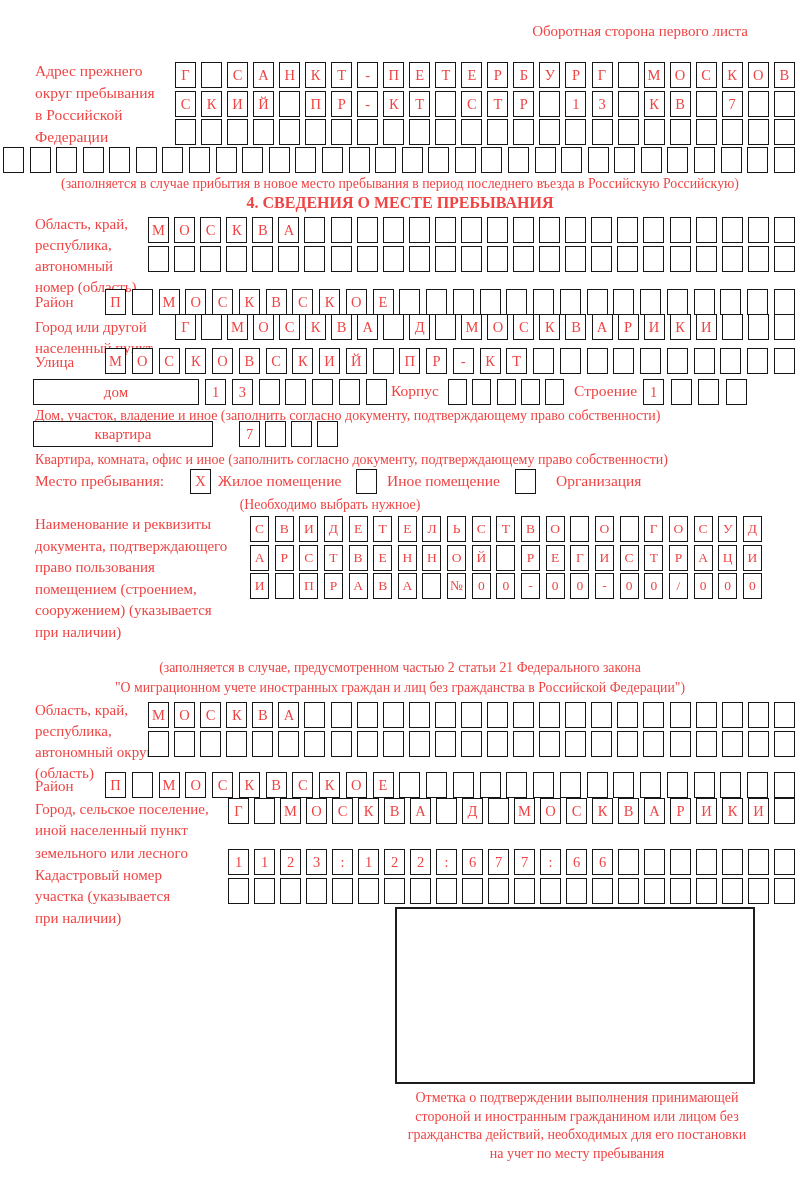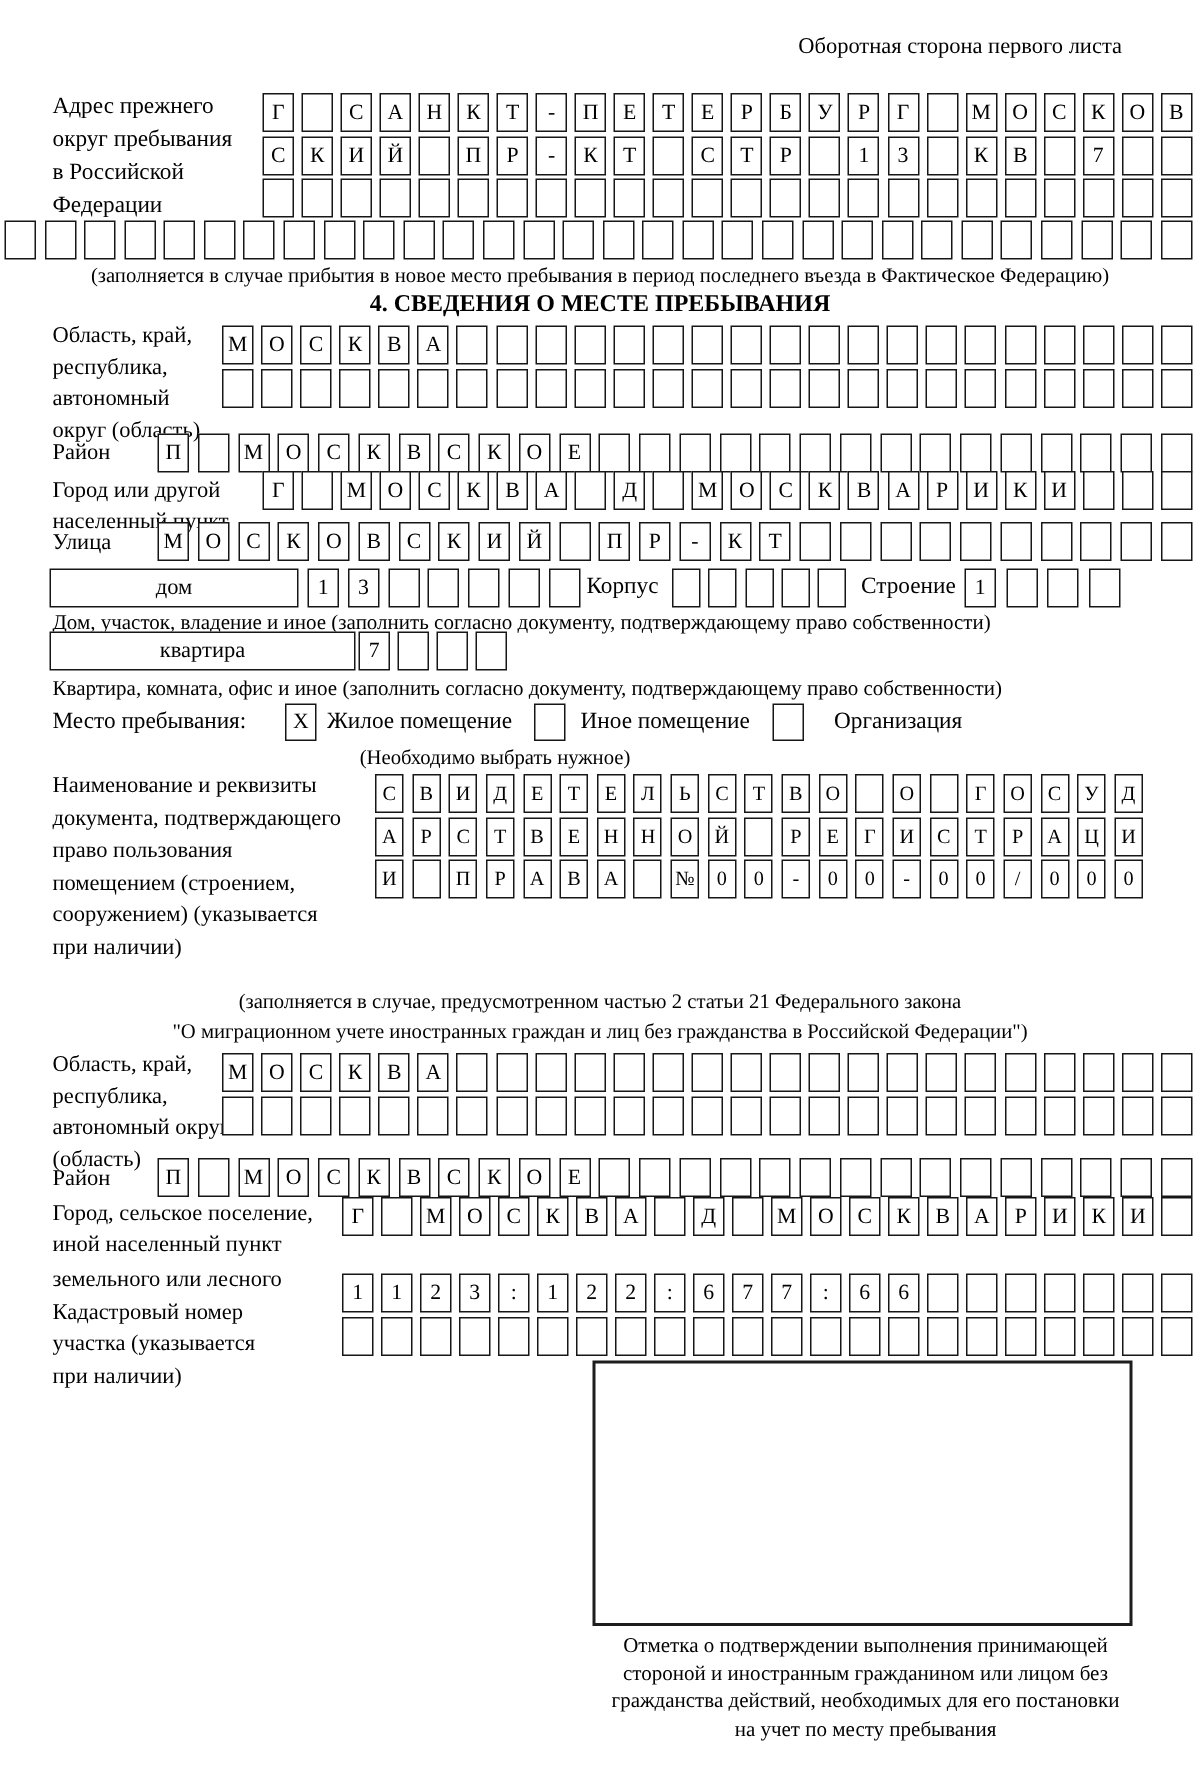--- a/index.html
+++ b/index.html
@@ -1,19 +1,19 @@
 <!DOCTYPE html>
 <html><head>
 <meta charset="utf-8">
 <style>
   * { margin:0; padding:0; box-sizing:border-box; }
   html,body { background:#ffffff; }
   .page {
     position:relative; width:800px; height:1180px; background:#fff;
-    font-family:"Liberation Serif","DejaVu Serif",serif; color:#000000; overflow:hidden;
+    font-family:"Liberation Serif","DejaVu Serif",serif; color:#ef4444; overflow:hidden;
   }
   .abs { position:absolute; }
   .corner { font-size:15px; }
   .label { font-size:15.5px; line-height:22px; }
   .label-sm { font-size:15px; line-height:21px; }
   .cellrow { display:flex; justify-content:space-between; height:26px; }
   .cell {
     width:21px; height:26px; flex:0 0 21px; border:1.5px solid #161616;
     display:flex; align-items:center; justify-content:center;
     font-size:14.5px; background:#fff;
@@ -153,29 +153,29 @@
       <div class="cell"></div>
       <div class="cell"></div>
       <div class="cell"></div>
       <div class="cell"></div>
       <div class="cell"></div>
       <div class="cell"></div>
       <div class="cell"></div>
       <div class="cell"></div>
       <div class="cell"></div>
     </div>
-  <div class="abs centered note" style="top:176px;">(заполняется в случае прибытия в новое место пребывания в период последнего въезда в Фактическое Федерацию)</div>
+  <div class="abs centered note" style="top:176px;">(заполняется в случае прибытия в новое место пребывания в период последнего въезда в Российскую Российскую)</div>
 
   <div class="abs centered h-bold" style="top:194px;">4. СВЕДЕНИЯ О МЕСТЕ ПРЕБЫВАНИЯ</div>
 
   <div class="abs label-sm" style="left:35px; top:214px; width:115px;">
       <div>Область, край,</div>
       <div>республика,</div>
       <div>автономный</div>
-      <div>округ (область)</div>
+      <div>номер (область)</div>
     </div>
   <div class="abs cellrow" style="left:148px; top:217px; width:647px;">
       <div class="cell">М</div>
       <div class="cell">О</div>
       <div class="cell">С</div>
       <div class="cell">К</div>
       <div class="cell">В</div>
       <div class="cell">А</div>
       <div class="cell"></div>
       <div class="cell"></div>
@@ -336,21 +336,21 @@
     </div>
   <div class="abs inline-label" style="left:574px; top:382px;">Строение</div>
   <div class="abs cellrow" style="left:643px; top:379px; width:104px;">
       <div class="cell">1</div>
       <div class="cell"></div>
       <div class="cell"></div>
       <div class="cell"></div>
     </div>
   <div class="abs caption" style="left:35px; top:408px;">Дом, участок, владение и иное (заполнить согласно документу, подтверждающему право собственности)</div>
 
-  <div class="abs widebox" style="left:33px; top:421px; width:204px;">квартира</div>
+  <div class="abs widebox" style="left:33px; top:421px; width:180px;">квартира</div>
   <div class="abs cellrow" style="left:239px; top:421px; width:99px;">
       <div class="cell">7</div>
       <div class="cell"></div>
       <div class="cell"></div>
       <div class="cell"></div>
     </div>
   <div class="abs caption" style="left:35px; top:452px;">Квартира, комната, офис и иное (заполнить согласно документу, подтверждающему право собственности)</div>
 
   <div class="abs inline-label" style="left:35px; top:472px;">Место пребывания:</div>
   <div class="abs checkbox" style="left:190px; top:469px;">X</div>

